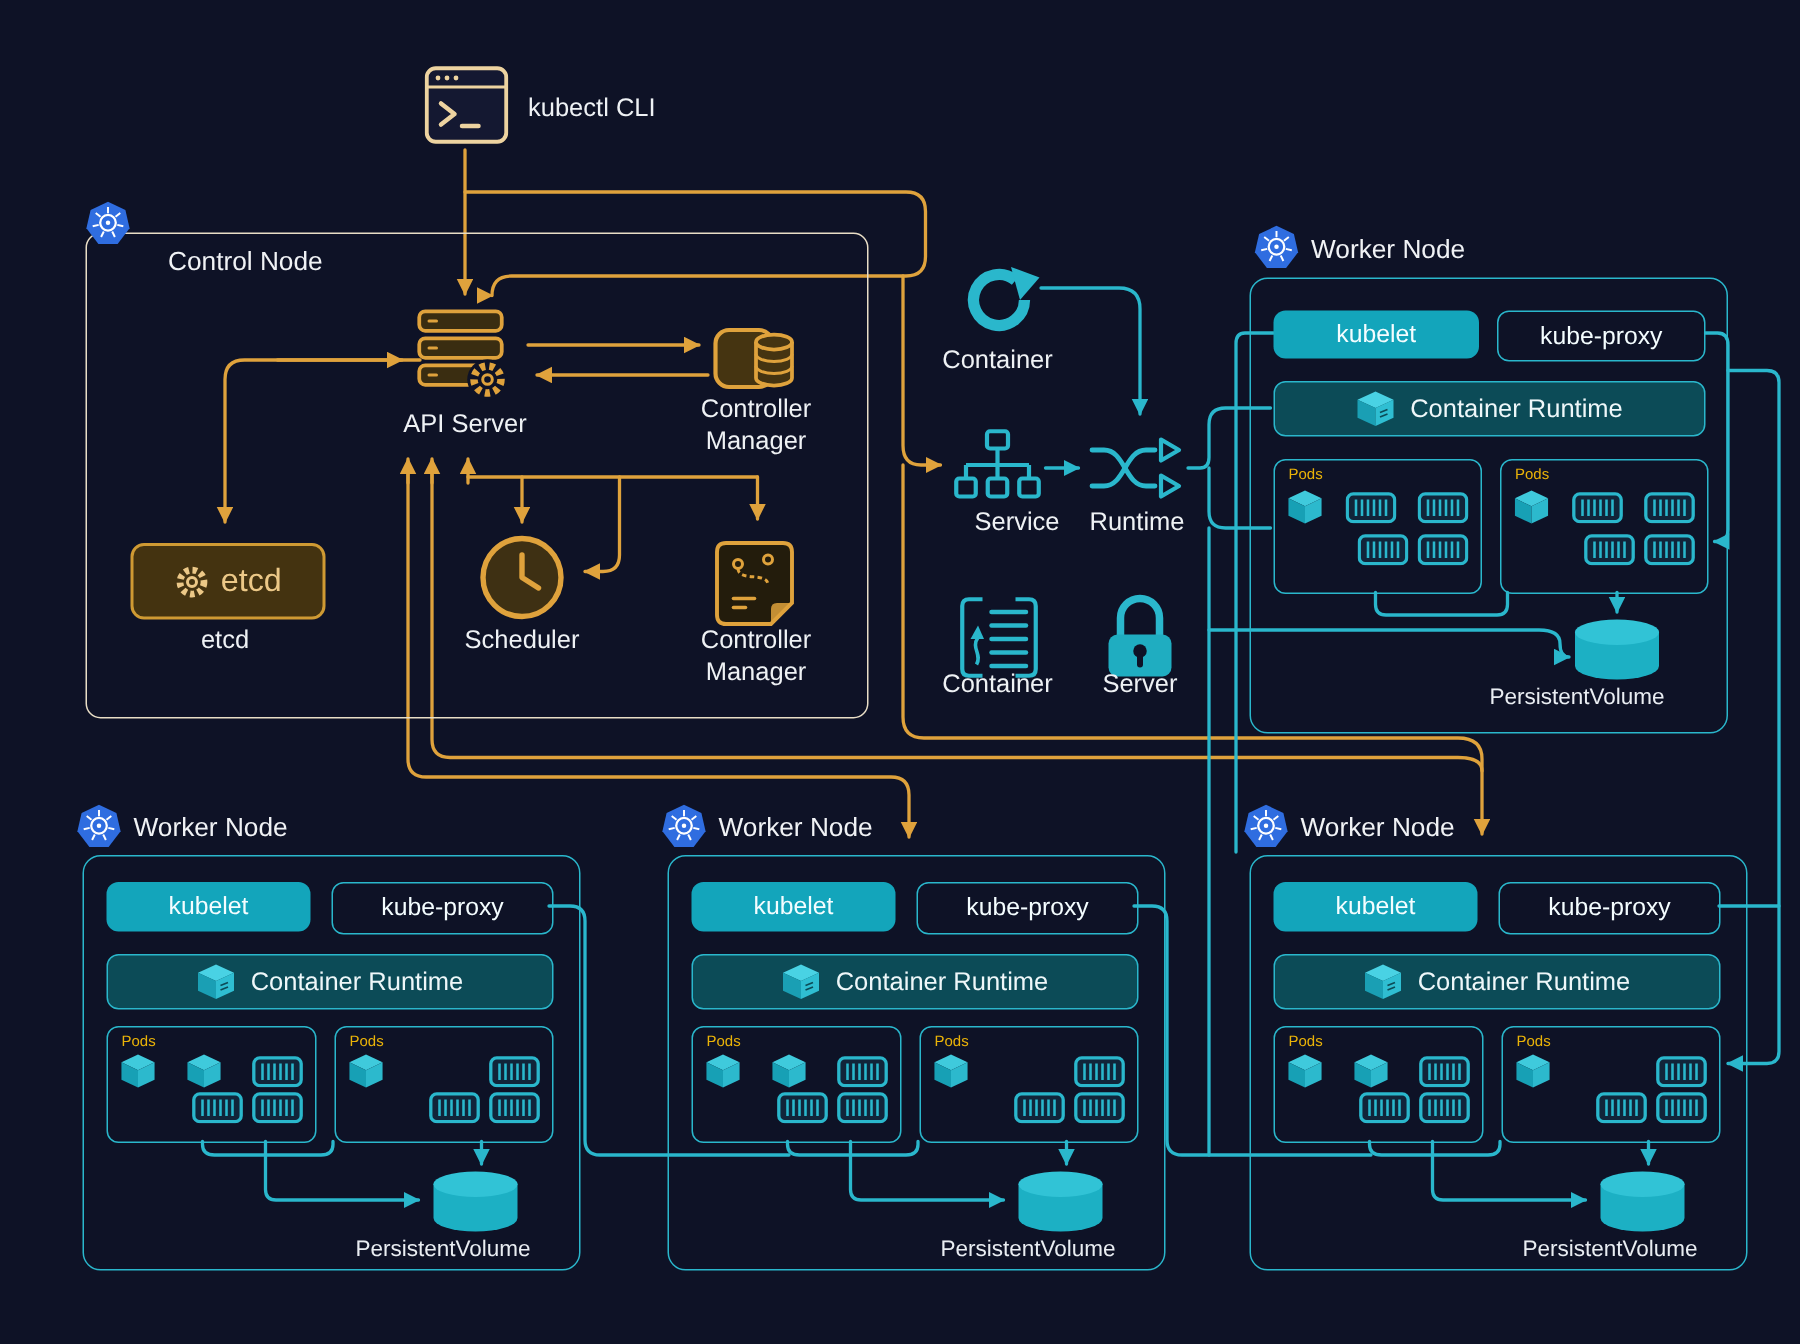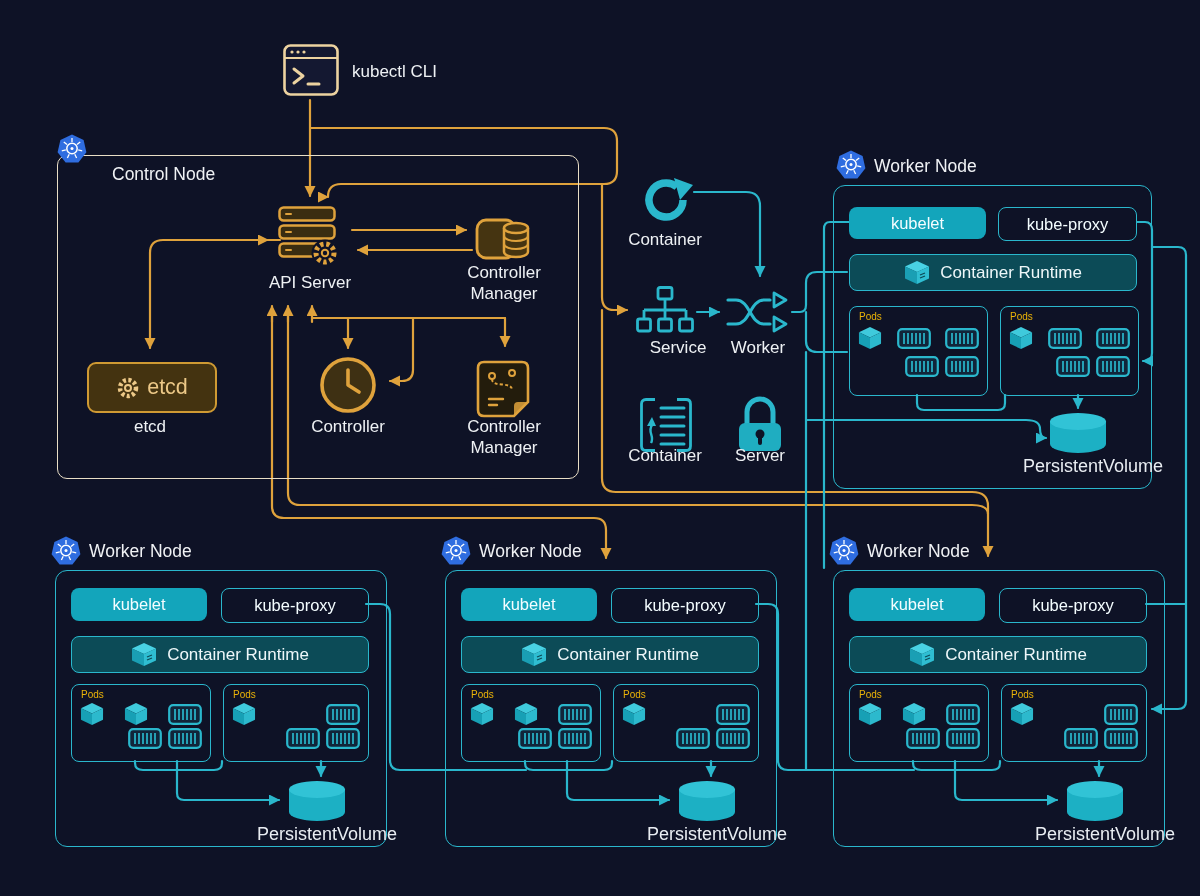--- a/index.html
+++ b/index.html
@@ -18,21 +18,21 @@
            display:flex;align-items:center;justify-content:center;gap:10px;color:#eef7f9;font-size:17px}
   .runtime span{display:flex;align-items:center}
   .pods{position:absolute;border:1.4px solid #2ab7cc;border-radius:8px;overflow:hidden}
   .pods-title{color:#eab308;font-size:10px;margin:4px 0 0 9px}
   .pods-grid{padding:2px 8px 2px 8px;display:flex;flex-direction:column;gap:2px}
   .tr .pods-grid{gap:6px;padding-top:4px}
   .pods-row{display:flex;align-items:center}
   .pods-row:first-child{justify-content:space-between}
   .pods-row:nth-child(2){justify-content:flex-end;gap:6px}
   .pods-row span{display:flex;align-items:center}
-  .pv-label{position:absolute;color:#e9edf2;font-size:18px;text-align:right;white-space:nowrap}
+  .pv-label{position:absolute;color:#e9edf2;font-size:15px;text-align:left;white-space:nowrap}
   .etcd-badge{position:absolute;left:87px;top:362px;width:126px;height:47px;background:#443310;
               border:2px solid #cf9a33;border-radius:9px;display:flex;align-items:center;
               justify-content:center;gap:7px;color:#ecc887;font-size:21.5px}
   svg.wiring{position:absolute;left:0;top:0;z-index:1}
   .layer{position:absolute;left:0;top:0;z-index:2;width:1200px;height:896px}
 </style>
 </head>
 <body>
 
 <svg class="wiring" width="1200" height="896">
@@ -158,21 +158,21 @@
         </svg>
       </span>
     <span>etcd</span>
   </div>
   <div class="lbl" style="left:110px;top:416px;width:80px">etcd</div>
 
   <span class="abs" style="left:318px;top:355px"><svg width="60" height="60" viewBox="0 0 60 60">
         <circle cx="30" cy="30" r="26" fill="#3e3013" stroke="#dfa23c" stroke-width="3.6"></circle>
         <path d="M30,15 V30 L41,37" fill="none" stroke="#dfa23c" stroke-width="3.6" stroke-linecap="round" stroke-linejoin="round"></path>
       </svg></span>
-  <div class="lbl" style="left:288px;top:416px;width:120px">Controller</div>
+  <div class="lbl" style="left:288px;top:416px;width:120px">Scheduler</div>
 
   <span class="abs" style="left:476px;top:360px"><svg width="56" height="58" viewBox="0 0 56 58">
         <path d="M8,2 H46 Q52,2 52,8 V42 L38,56 H8 Q2,56 2,50 V8 Q2,2 8,2 Z" fill="#231c0c" stroke="#dfa23c" stroke-width="2.6"></path>
         <path d="M52,42 L38,56 V46 Q38,42 42,42 Z" fill="#dfa23c" opacity="0.85"></path>
         <circle cx="16" cy="16" r="3" fill="none" stroke="#dfa23c" stroke-width="2"></circle>
         <circle cx="36" cy="13" r="3" fill="none" stroke="#dfa23c" stroke-width="2"></circle>
         <path d="M16,19 c0,9 20,2 20,11" fill="none" stroke="#dfa23c" stroke-width="2" stroke-dasharray="3,2.2"></path>
         <line x1="13" y1="39" x2="27" y2="39" stroke="#dfa23c" stroke-width="2.4" stroke-linecap="round"></line>
         <line x1="13" y1="45" x2="21" y2="45" stroke="#dfa23c" stroke-width="2.4" stroke-linecap="round"></line>
       </svg></span>
@@ -198,21 +198,21 @@
   <span class="abs" style="left:726px;top:285px"><svg width="64" height="54" viewBox="0 0 64 54">
         <g fill="none" stroke="#2ab7cc" stroke-width="3.2" stroke-linecap="round">
           <path d="M2,15 h8 c14,0 14,24 28,24 h6"></path>
           <path d="M2,39 h8 c14,0 14,-24 28,-24 h6"></path>
         </g>
         <g fill="none" stroke="#2ab7cc" stroke-width="2.8" stroke-linejoin="round">
           <polygon points="48,8 60,15 48,22"></polygon>
           <polygon points="48,32 60,39 48,46"></polygon>
         </g>
       </svg></span>
-  <div class="lbl" style="left:694px;top:337px;width:128px">Worker</div>
+  <div class="lbl" style="left:694px;top:337px;width:128px">Runtime</div>
 
   <span class="abs" style="left:639px;top:397px"><svg width="54" height="56" viewBox="0 0 54 56">
         <g fill="none" stroke="#2ab7cc" stroke-width="2.8">
           <path d="M16,2.5 H7 Q2.5,2.5 2.5,7 V49 Q2.5,53.5 7,53.5 H16"></path>
           <path d="M38,2.5 H47 Q51.5,2.5 51.5,7 V49 Q51.5,53.5 47,53.5 H38"></path>
         </g>
         <g stroke="#2ab7cc" stroke-width="3" stroke-linecap="round">
           <line x1="22" y1="11" x2="45" y2="11"></line>
           <line x1="22" y1="20" x2="45" y2="20"></line>
           <line x1="22" y1="29" x2="45" y2="29"></line>

